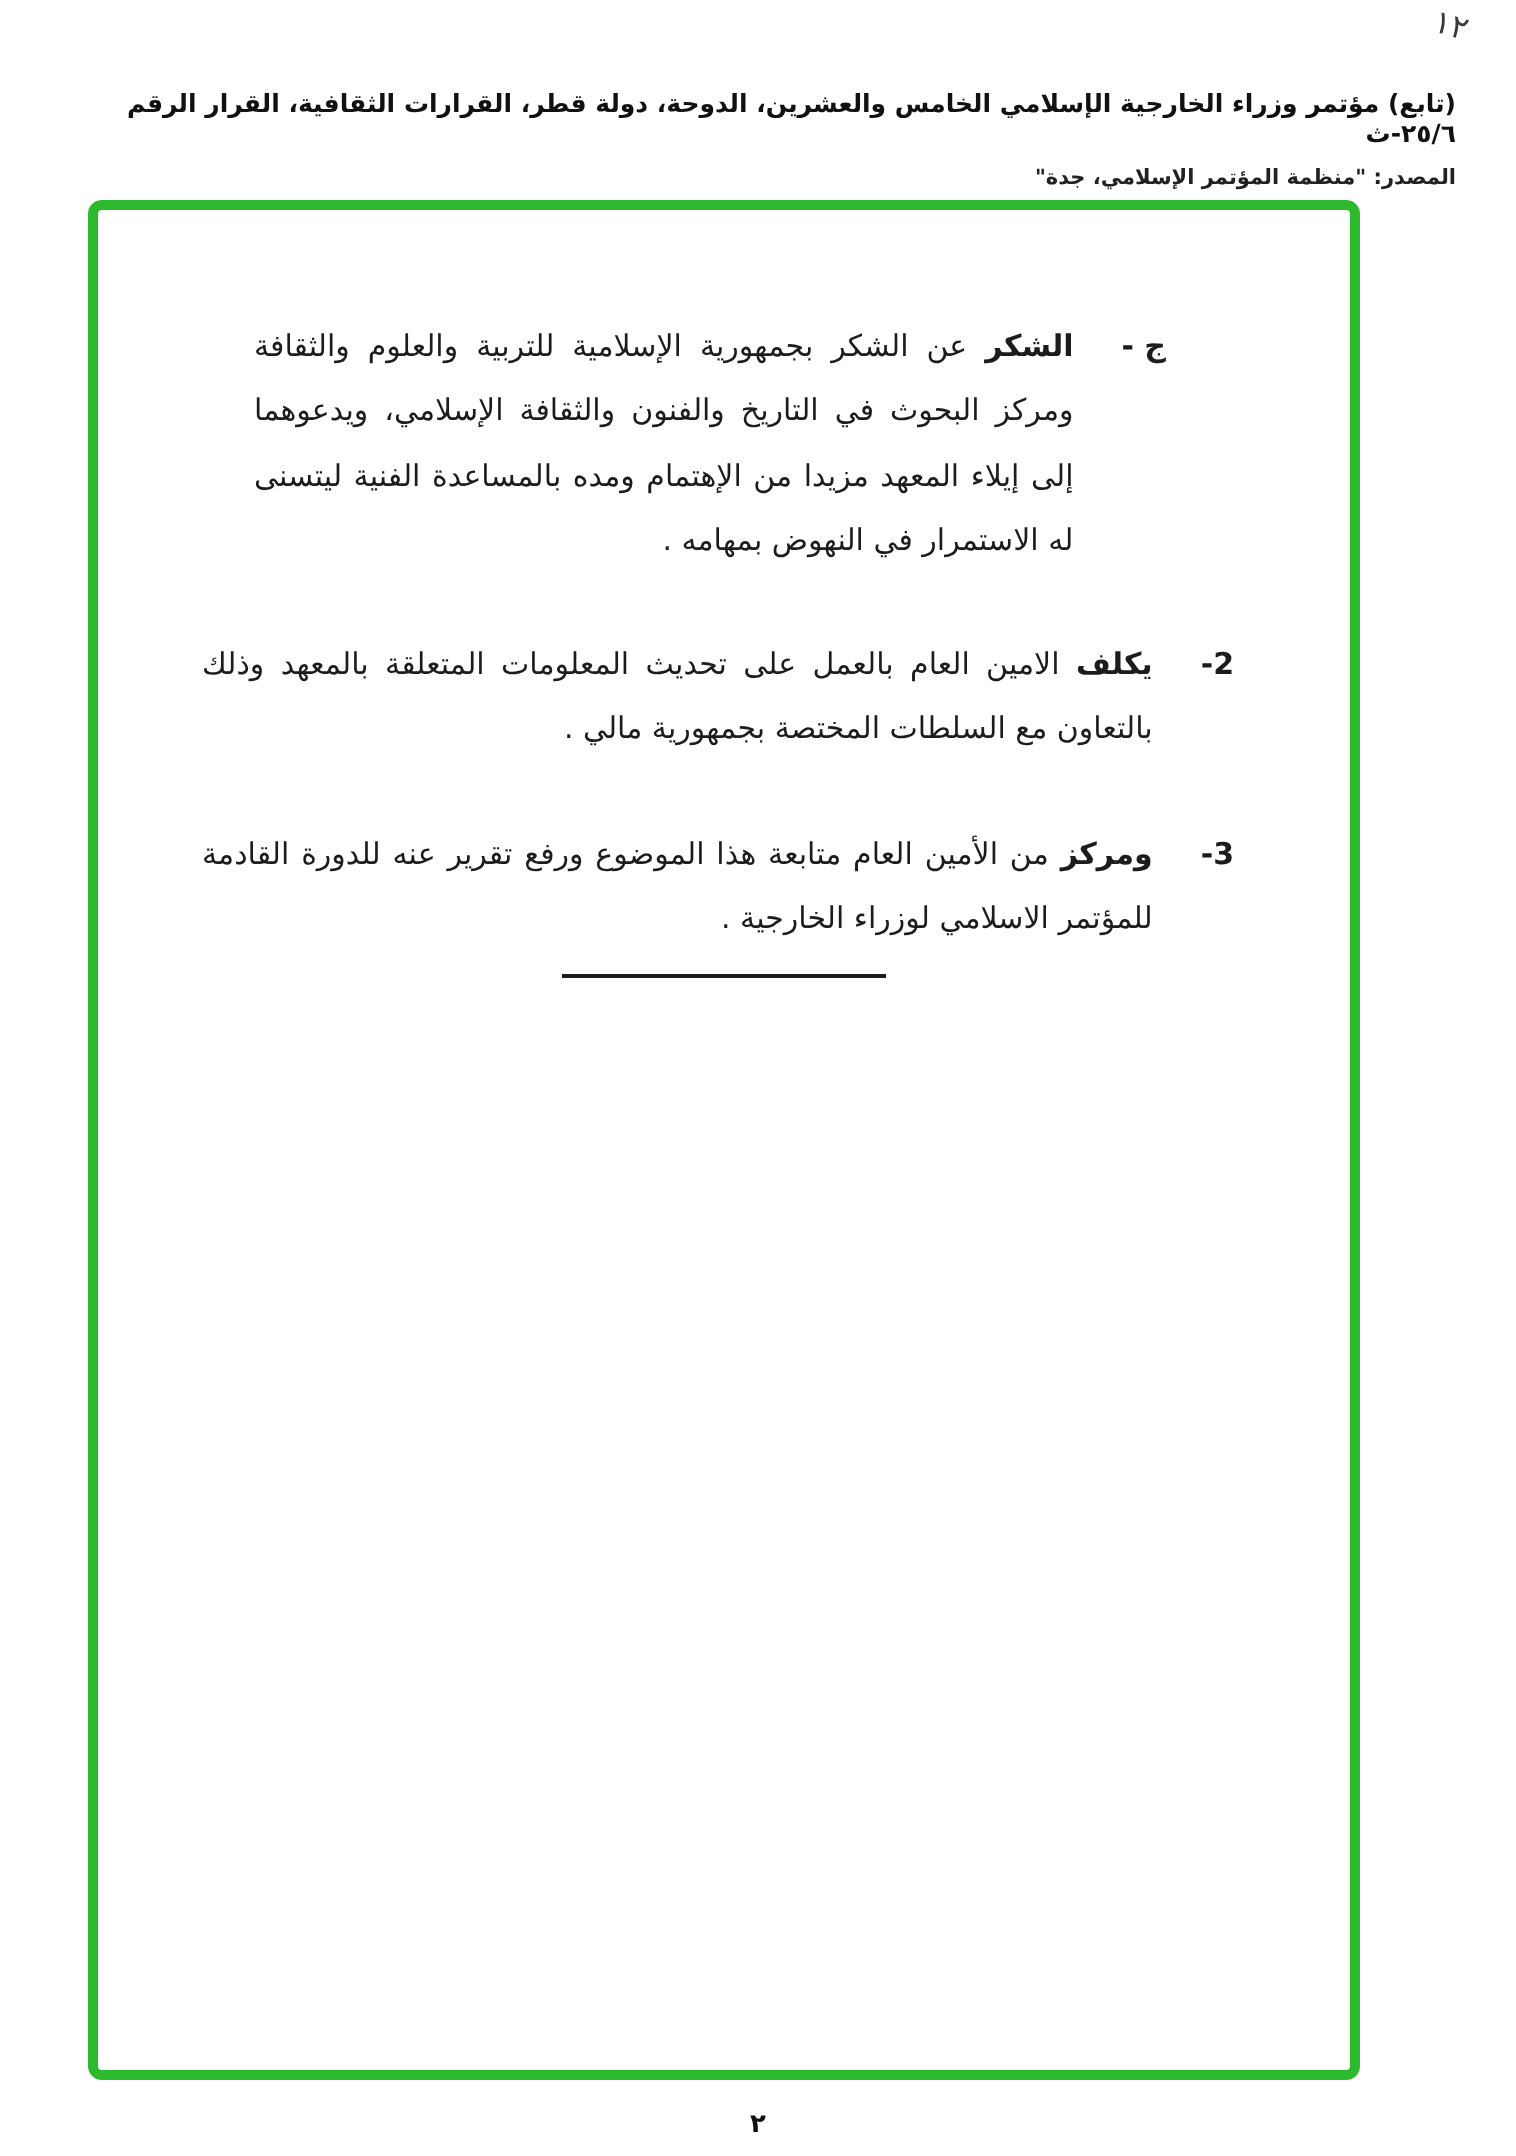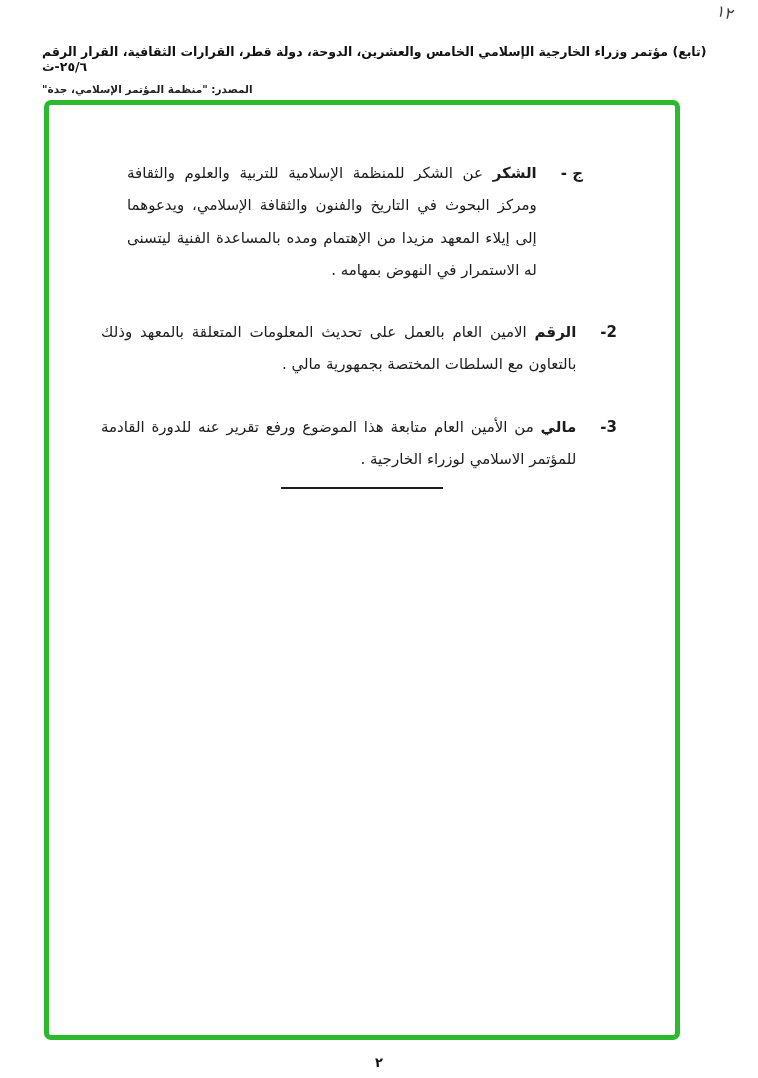--- a/index.html
+++ b/index.html
@@ -15,22 +15,22 @@
   .corner-mark{
     position:absolute;
     top:3px;right:24px;
     font-size:16px;
     color:#3a3a3a;
     transform:rotate(16deg);
     font-weight:400;
   }
   .header{
     position:absolute;
-    top:44px;left:42px;right:30px;
-    text-align:left;
+    top:44px;left:30px;right:30px;
+    text-align:right;
     direction:rtl;
   }
   .header-line1{
     font-weight:bold;
     font-size:12.5px;
     letter-spacing:0.2px;
     color:#111;
   }
   .header-line2{
     font-weight:bold;
@@ -96,36 +96,36 @@
   </div>
 
   <div class="green-frame">
 
     <div class="content">
 
       <div class="item item-indent">
         <div class="marker">ج -</div>
         <div class="text-block">
           <span class="lead">الشكر</span>
-          <span>عن الشكر للمنظمة الإسلامية للتربية والعلوم والثقافة ومركز البحوث في التاريخ والفنون والثقافة الإسلامي، ويدعوهما إلى إيلاء المعهد مزيدا من الإهتمام ومده بالمساعدة الفنية ليتسنى له الاستمرار في النهوض بمهامه .</span>
+          <span>عن الشكر بجمهورية الإسلامية للتربية والعلوم والثقافة ومركز البحوث في التاريخ والفنون والثقافة الإسلامي، ويدعوهما إلى إيلاء المعهد مزيدا من الإهتمام ومده بالمساعدة الفنية ليتسنى له الاستمرار في النهوض بمهامه .</span>
         </div>
       </div>
 
       <div class="item">
         <div class="marker">2-</div>
         <div class="text-block">
-          <span class="lead">الرقم</span>
+          <span class="lead">يكلف</span>
           <span>الامين العام بالعمل على تحديث المعلومات المتعلقة بالمعهد وذلك بالتعاون مع السلطات المختصة بجمهورية مالي .</span>
         </div>
       </div>
 
       <div class="item">
         <div class="marker">3-</div>
         <div class="text-block">
-          <span class="lead">مالي</span>
+          <span class="lead">ومركز</span>
           <span>من الأمين العام متابعة هذا الموضوع ورفع تقرير عنه للدورة القادمة للمؤتمر الاسلامي لوزراء الخارجية .</span>
         </div>
       </div>
 
     </div>
 
     <div class="divider"></div>
 
   </div>
 

